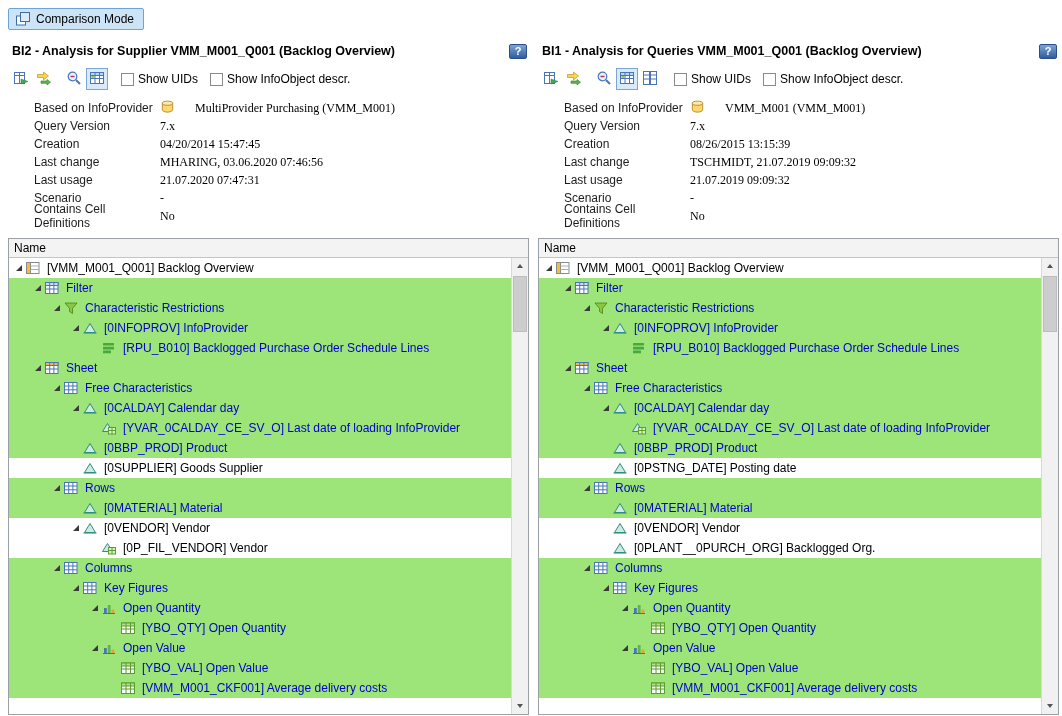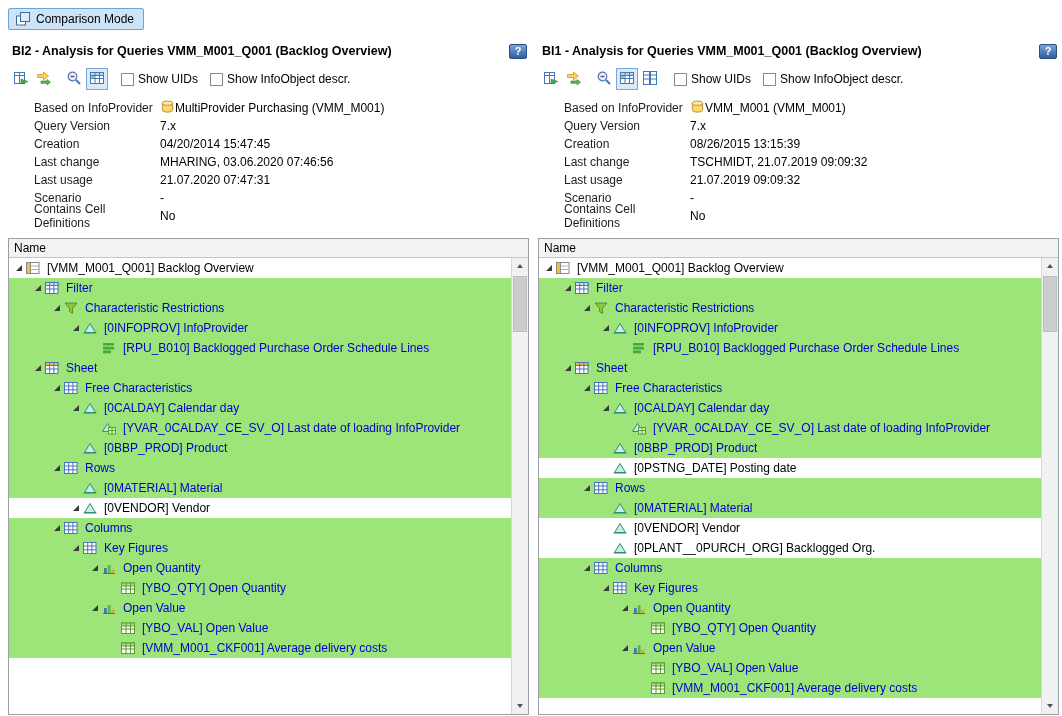--- a/index.html
+++ b/index.html
@@ -36,21 +36,21 @@
               display:flex; align-items:center; justify-content:center; margin-right:1px; }
   .tool-btn.pressed { background:#d9eafb; border-color:#7aa7d8; }
   .tool-btn svg { width:16px; height:16px; }
   .tool-gap { display:inline-block; width:7px; }
   .cb-wrap { display:flex; align-items:center; margin-left:12px; gap:4px; cursor:default; }
   .cb-box { width:13px; height:13px; border:1px solid #8a8a8a; background:#fff; display:inline-block; flex:0 0 auto; }
 
   .info-table { margin:9px 0 0 6px; }
   .info-row { display:flex; align-items:center; height:18px; }
   .info-label { width:126px; flex:0 0 auto; color:#1c1c1c;margin-left:20px; }
-  .info-value { display:flex; align-items:center; gap:0; white-space:nowrap; }
+  .info-value { display:flex; align-items:center; gap:20px; white-space:nowrap;font-family:Liberation Serif, serif; }
   .info-value svg { width:15px; height:15px; }
 
   .tree-box { margin-top:13px; border:1px solid #9aa0a6; height:477px; display:flex; flex-direction:column; background:#fff; }
   .tree-header { flex:0 0 19px; background:#f3f3f3; border-bottom:1px solid #c4c4c4; line-height:18px; padding-left:5px; }
   .tree-body { flex:1; display:flex; min-height:0; }
   .tree-rows { flex:1; overflow:hidden; min-width:0; }
   .tree-row { height:20px; display:flex; align-items:center; white-space:nowrap; }
   .tree-row.hl { background:var(--hl); }
   .tree-row.lnk .tree-label { color:var(--link); }
   .tree-indent { flex:0 0 auto; height:1px; }
@@ -77,21 +77,21 @@
           <rect x="1.5" y="5" width="9" height="9" fill="#fff" stroke="#3a6ea5"></rect>
           <rect x="5.5" y="1.5" width="9" height="9" fill="#dceafa" stroke="#3a6ea5"></rect>
         </svg></span>
     <span>Comparison Mode</span>
   </button>
 </div>
 
 <div class="panels">
   <section class="panel" id="panel-0">
       <div class="panel-title-row">
-        <div class="panel-title">BI2 - Analysis for Queries VMM_M001_Q001 (Backlog Overview)</div>
+        <div class="panel-title">BI2 - Analysis for Supplier VMM_M001_Q001 (Backlog Overview)</div>
         <div class="help-btn">?</div>
       </div>
       <div class="toolbar">
         <button class="tool-btn">
           <span class="tool-ic"><svg viewBox="0 0 16 16">
               <rect x="1.5" y="2.5" width="10" height="11" fill="#fff" stroke="#4a76b8"></rect>
               <line x1="1.5" y1="5.5" x2="11.5" y2="5.5" stroke="#4a76b8"></line>
               <line x1="6.5" y1="2.5" x2="6.5" y2="13.5" stroke="#4a76b8"></line>
               <polygon points="8,9 15,11.5 8,14" fill="#3fae49" stroke="#2c7c34" stroke-width="0.5"></polygon>
             </svg></span>
@@ -291,20 +291,29 @@
             </div>
             <div class="tree-row hl lnk">
               <span class="tree-indent" style="width: 60px;"></span>
               <span class="tree-exp"></span>
               <span class="tree-icon"><svg viewBox="0 0 16 16">
                   <line x1="1.5" y1="13" x2="14.5" y2="13" stroke="#666"></line>
                   <polygon points="2.5,12.5 8,3.5 13.5,12.5" fill="#cdeae3" stroke="#2f8d7d"></polygon>
                 </svg></span>
               <span class="tree-label">[0BBP_PROD] Product</span>
             </div>
+            <div class="tree-row">
+              <span class="tree-indent" style="width: 60px;"></span>
+              <span class="tree-exp"></span>
+              <span class="tree-icon"><svg viewBox="0 0 16 16">
+                  <line x1="1.5" y1="13" x2="14.5" y2="13" stroke="#666"></line>
+                  <polygon points="2.5,12.5 8,3.5 13.5,12.5" fill="#cdeae3" stroke="#2f8d7d"></polygon>
+                </svg></span>
+              <span class="tree-label">[0SUPPLIER] Goods Supplier</span>
+            </div>
             <div class="tree-row hl lnk">
               <span class="tree-indent" style="width: 41px;"></span>
               <span class="tree-exp">
                 <span class="tri"></span>
               </span>
               <span class="tree-icon"><svg viewBox="0 0 16 16">
                   <rect x="1.5" y="2.5" width="12.5" height="11" fill="#fff" stroke="#4a76b8"></rect>
                   <line x1="5.7" y1="2.5" x2="5.7" y2="13.5" stroke="#4a76b8"></line>
                   <line x1="9.9" y1="2.5" x2="9.9" y2="13.5" stroke="#4a76b8"></line>
                   <line x1="1.5" y1="6" x2="14" y2="6" stroke="#4a76b8"></line>
@@ -324,20 +333,31 @@
             <div class="tree-row">
               <span class="tree-indent" style="width: 60px;"></span>
               <span class="tree-exp">
                 <span class="tri"></span>
               </span>
               <span class="tree-icon"><svg viewBox="0 0 16 16">
                   <line x1="1.5" y1="13" x2="14.5" y2="13" stroke="#666"></line>
                   <polygon points="2.5,12.5 8,3.5 13.5,12.5" fill="#cdeae3" stroke="#2f8d7d"></polygon>
                 </svg></span>
               <span class="tree-label">[0VENDOR] Vendor</span>
+            </div>
+            <div class="tree-row">
+              <span class="tree-indent" style="width: 79px;"></span>
+              <span class="tree-exp"></span>
+              <span class="tree-icon"><svg viewBox="0 0 16 16">
+                  <polygon points="1.5,11.5 6.5,3.5 11.5,11.5" fill="#cdeae3" stroke="#2f8d7d"></polygon>
+                  <rect x="7.5" y="7.5" width="7" height="6.5" fill="#d9f0c5" stroke="#5a9e2f"></rect>
+                  <line x1="7.5" y1="10.5" x2="14.5" y2="10.5" stroke="#5a9e2f"></line>
+                  <line x1="11" y1="7.5" x2="11" y2="14" stroke="#5a9e2f"></line>
+                </svg></span>
+              <span class="tree-label">[0P_FIL_VENDOR] Vendor</span>
             </div>
             <div class="tree-row hl lnk">
               <span class="tree-indent" style="width: 41px;"></span>
               <span class="tree-exp">
                 <span class="tri"></span>
               </span>
               <span class="tree-icon"><svg viewBox="0 0 16 16">
                   <rect x="1.5" y="2.5" width="12.5" height="11" fill="#fff" stroke="#4a76b8"></rect>
                   <line x1="5.7" y1="2.5" x2="5.7" y2="13.5" stroke="#4a76b8"></line>
                   <line x1="9.9" y1="2.5" x2="9.9" y2="13.5" stroke="#4a76b8"></line>

